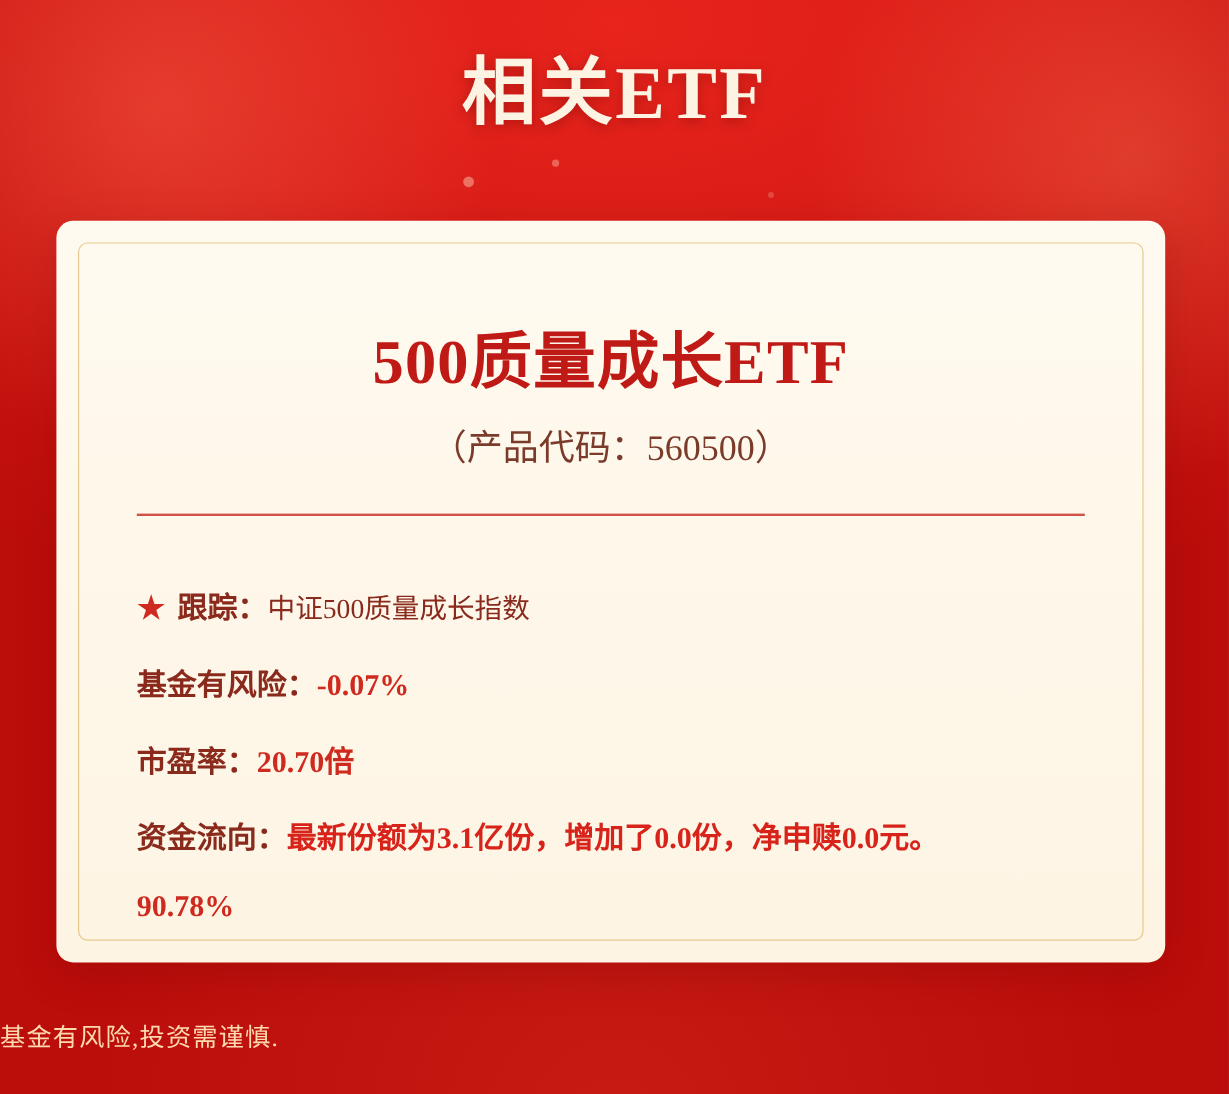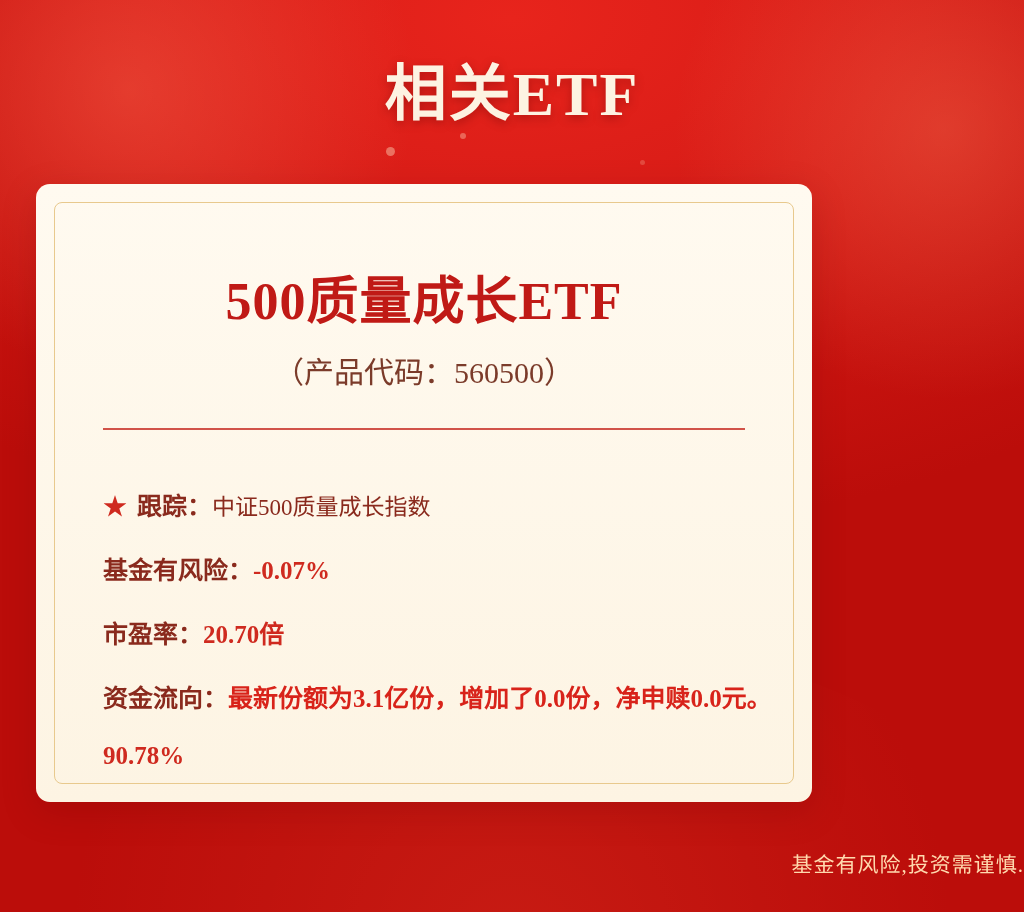--- a/index.html
+++ b/index.html
@@ -56,36 +56,36 @@
     background: rgba(255, 230, 200, 0.55);
     pointer-events: none;
   }
   .bokeh.b1 { width: 9px;  height: 9px;  left: 386px; top: 147px; opacity: .75; }
   .bokeh.b2 { width: 6px;  height: 6px;  left: 460px; top: 133px; opacity: .65; }
   .bokeh.b3 { width: 5px;  height: 5px;  left: 640px; top: 160px; opacity: .40; }
   .bokeh.b4 { width: 4px;  height: 4px;  left: 300px; top: 190px; opacity: .30; }
 
   .poster-title {
     position: relative;
-    margin: 16px;
+    margin: 0;
     padding-top: 44px;
     text-align: center;
     font-size: 62px;
     line-height: 1.12;
     font-weight: bold;
     color: #fdf3e2;
     letter-spacing: 2px;
     text-shadow: 0 3px 10px rgba(90, 0, 0, 0.35);
   }
 
   .card {
     position: absolute;
-    left: 36px;
+    left: 47px;
     top: 184px;
-    width: 776px;
+    width: 924px;
     height: 618px;
     background: linear-gradient(180deg, #fffaf0 0%, #fdf4e3 100%);
     border-radius: 14px;
     box-shadow: 0 10px 34px rgba(110, 0, 0, 0.22);
   }
 
   .card-inner {
     position: absolute;
     left: 18px;
     top: 18px;
@@ -167,21 +167,21 @@
 
   .row.flow .value {
     color: #d8231a;
   }
 
   .footer-note {
     position: absolute;
     left: 0;
     right: 0;
     bottom: 34px;
-    text-align: right;
+    text-align: left;
     font-size: 21px;
     color: #ffd9ae;
     letter-spacing: 1px;
   }
 </style>
 </head>
 <body>
 
 <div class="poster">
 

